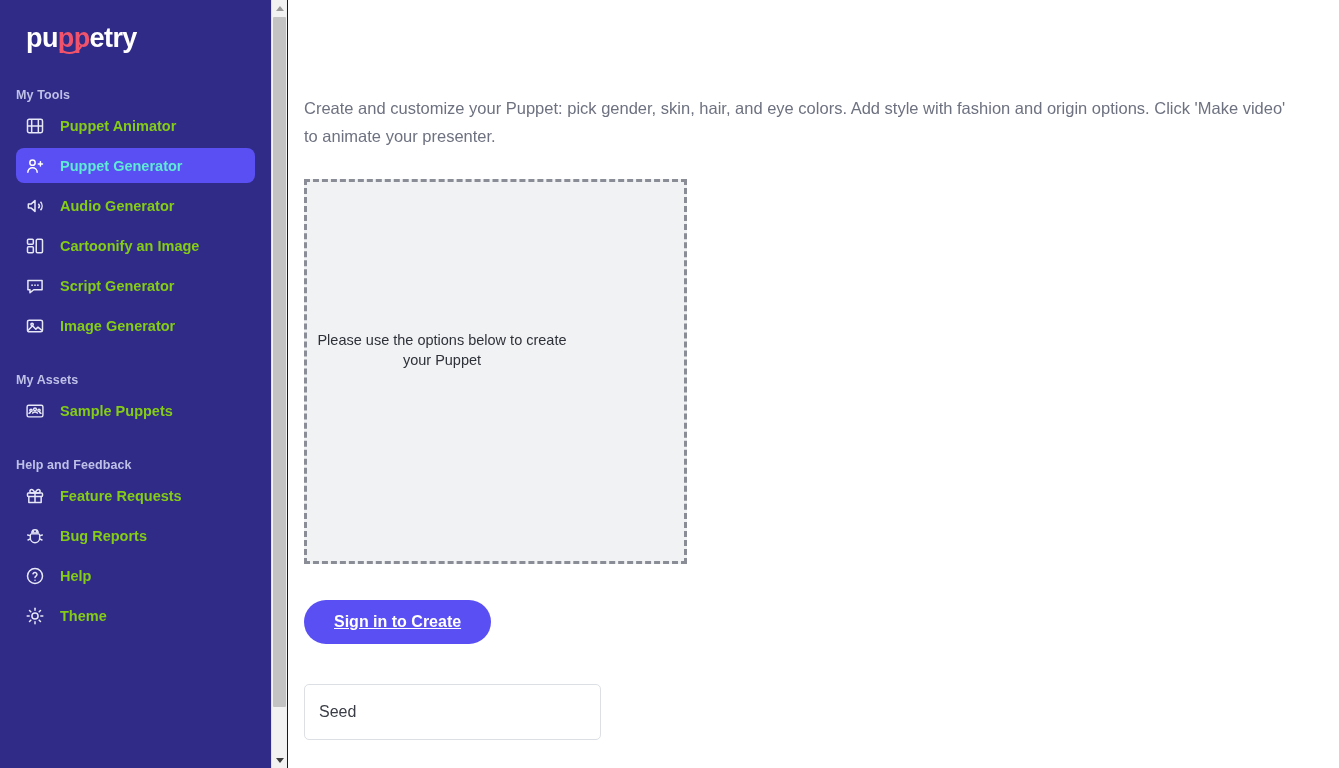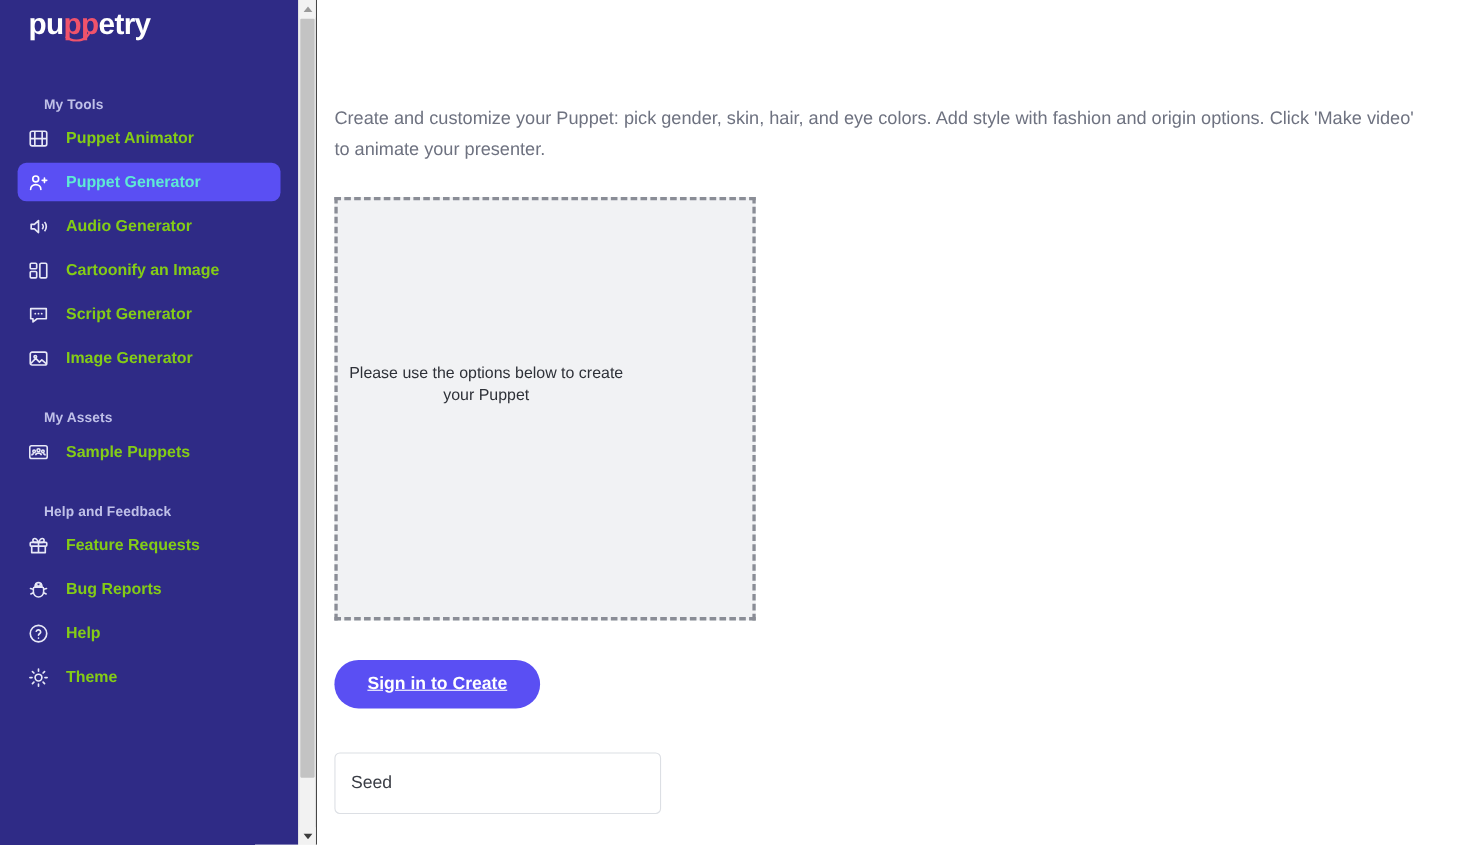--- a/index.html
+++ b/index.html
@@ -23,21 +23,21 @@
   #sidebar {
     position: relative;
     width: 271px;
     height: 768px;
     background: #2f2b86;
     flex: 0 0 271px;
     overflow: hidden;
   }
 
   .logo-wrap {
-    padding: 8px 0 0 26px;
+    padding: 24px 0 0 26px;
     height: 58px;
   }
 
   .logo {
     position: relative;
     display: inline-block;
     font-size: 27px;
     font-weight: 700;
     letter-spacing: -0.6px;
     color: #ffffff;
@@ -56,21 +56,21 @@
     border-top-color: transparent;
     border-left-color: transparent;
     border-right-color: transparent;
     border-radius: 0 0 40px 40px;
   }
 
   .section-label {
     color: #bfc0e8;
     font-size: 12.5px;
     font-weight: 700;
-    padding: 0 0 0 40px;
+    padding: 0 0 0 16px;
     letter-spacing: 0.1px;
   }
   #label-my-tools   { margin-top: 30px; }
   #label-my-assets  { margin-top: 30px; }
   #label-help       { margin-top: 30px; }
 
   .nav-list { list-style: none; margin-top: 6px; }
 
   .nav-item {
     display: flex;

